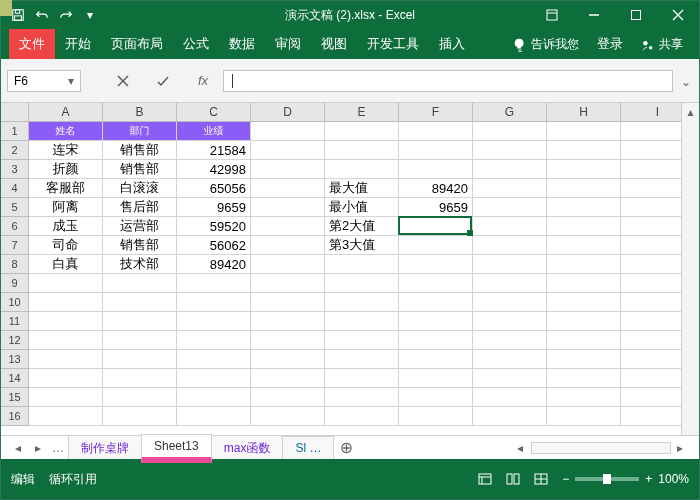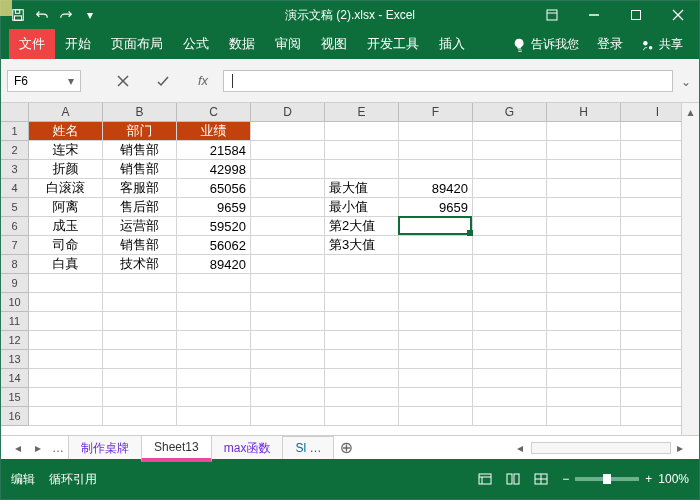--- a/index.html
+++ b/index.html
@@ -29,27 +29,27 @@
 .cursor{width:1px;height:14px;background:#333;margin-left:2px;position:relative}
 .hl{position:absolute;left:-2px;top:-2px;width:14px;height:18px;background:#ffe58a;opacity:.7}
 .sheet{flex:1;display:flex;overflow:hidden;position:relative}
 .grid{display:grid;grid-template-columns:28px 74px 74px 74px 74px 74px 74px 74px 74px 74px;grid-auto-rows:19px;position:relative}
 .ch{background:#e6e6e6;border:1px solid #bdbdbd;border-left:none;border-top:none;display:flex;align-items:center;justify-content:center;color:#444}
 .rh{background:#e6e6e6;border:1px solid #bdbdbd;border-left:none;border-top:none;display:flex;align-items:center;justify-content:center;color:#444;font-size:11px}
 .corner{background:#e6e6e6;border:1px solid #bdbdbd;border-left:none;border-top:none}
 .cell{border-right:1px solid #d4d4d4;border-bottom:1px solid #d4d4d4;padding:0 4px;display:flex;align-items:center;font-size:13px;background:#fff}
 .cell.r{justify-content:flex-end}
 .cell.c{justify-content:center}
-.gh{background:#c2410c;color:#fff;justify-content:center;font-size:13px}
+.gh{background:#8b5cf6;color:#fff;justify-content:center;font-size:10px}
 .sel{position:absolute;border:2px solid #0e6e3b;pointer-events:none}
 .sel .handle{position:absolute;right:-3px;bottom:-3px;width:6px;height:6px;background:#0e6e3b}
 .shtabs{height:24px;background:#fff;border-top:1px solid #cfcfcf;display:flex;align-items:center;padding:0 8px;gap:0}
 .navbtn{width:18px;height:18px;display:flex;align-items:center;justify-content:center;color:#666;margin-right:2px}
 .stab{padding:4px 12px;border:1px solid #cfcfcf;border-bottom:none;background:#f8f8f8;margin-left:-1px;font-size:12px;color:#6d28d9}
-.stab.active{background:#fff;border-bottom:4px solid #ec4899;position:relative;top:1px;color:#333}
+.stab.active{background:#fff;border-bottom:6px solid #ec4899;position:relative;top:1px;color:#333}
 .stab.more{color:#0369a1}
 .addtab{width:24px;display:flex;align-items:center;justify-content:center;color:#666;font-size:16px}
 .tabsp{flex:1}
 .hsc{width:140px;height:12px;border:1px solid #cfcfcf;background:#f6f6f6;position:relative}
 .status{height:40px;background:#0e6e3b;color:#fff;display:flex;align-items:center;padding:0 10px;font-size:11px;gap:14px}
 .status .sp{flex:1}
 .status .vbtn{display:flex;align-items:center;gap:2px}
 .status svg{width:14px;height:12px}
 .zoom{display:flex;align-items:center;gap:6px}
 .ztrk{width:64px;height:4px;background:#6db08d;position:relative}
@@ -200,22 +200,22 @@
       <div class="cell c">折颜</div>
       <div class="cell c">销售部</div>
       <div class="cell r">42998</div>
       <div class="cell"></div>
       <div class="cell"></div>
       <div class="cell"></div>
       <div class="cell"></div>
       <div class="cell"></div>
       <div class="cell"></div>
       <div class="rh">4</div>
+      <div class="cell c">客服部</div>
       <div class="cell c">白滚滚</div>
-      <div class="cell c">客服部</div>
       <div class="cell r">65056</div>
       <div class="cell"></div>
       <div class="cell">最大值</div>
       <div class="cell r">89420</div>
       <div class="cell"></div>
       <div class="cell"></div>
       <div class="cell"></div>
       <div class="rh">5</div>
       <div class="cell c">阿离</div>
       <div class="cell c">售后部</div>

